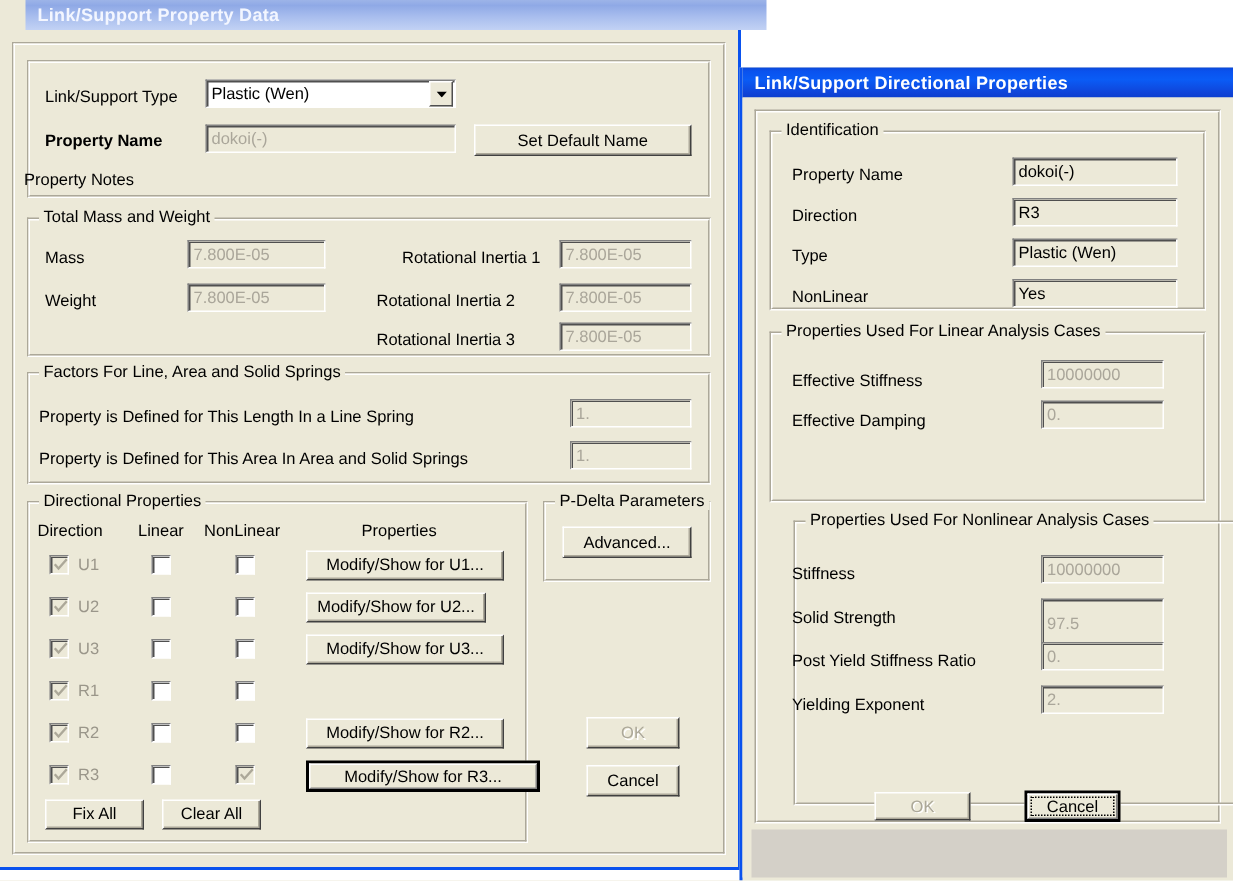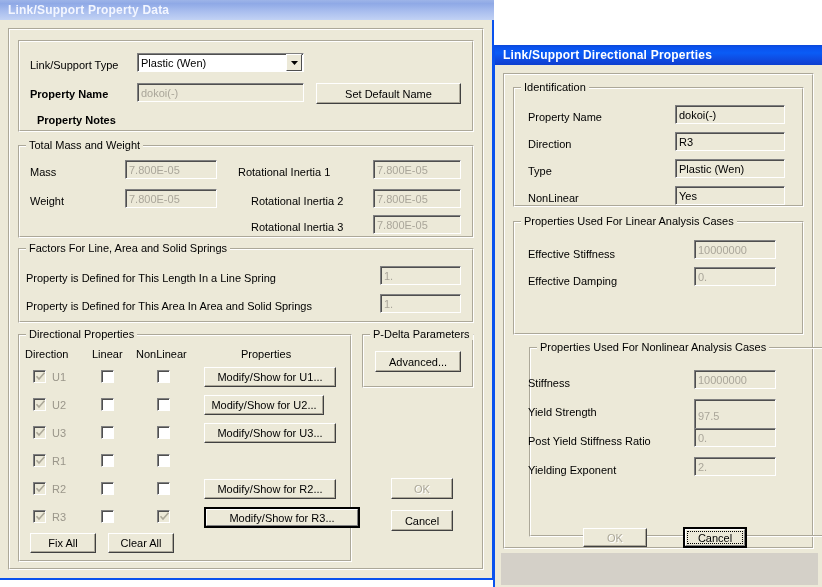--- a/index.html
+++ b/index.html
@@ -25,20 +25,21 @@
     color:#ffffff;
     letter-spacing:.2px;
     box-sizing:border-box;
   }
   .titlebar.active{
     background:linear-gradient(to bottom,#0b48d8 0%,#0a52ee 12%,#0a5cf6 40%,#1044d8 85%,#0c3fcf 100%);
   }
   .titlebar.inactive{
     background:linear-gradient(to bottom,#9db4e8 0%,#8fa9e6 18%,#a8bdee 55%,#c2d2f4 100%);
     color:#f3f6ff;
+    margin-left:17px;
   }
 
   .client{
     background:#ece9d8;
     box-sizing:border-box;
   }
 
   
   .inner-panel{
     position:absolute;
@@ -211,41 +212,41 @@
           <polygon points="0,0 7,0 3.5,4" fill="#000"></polygon>
         </svg>
     </span>
   </div>
 
   <div class="lbl bold" style="left:30px;top:88px;">Property Name</div>
   <div class="field inner" style="left:137px;top:83px;width:167px;height:19px;background:#ece9d8;">
     <span>dokoi(-)</span>
   </div>
 
-  <div class="lbl" style="left:37px;top:114px;font-weight:bold;">Property Notes</div>
+  <div class="lbl" style="left:16px;top:114px;">Property Notes</div>
 
   <div class="btn" style="left:316px;top:83px;width:145px;height:21px;">
     <span class="btn-label">Set Default Name</span>
   </div>
 
   <div class="group" style="left:18px;top:145px;width:456px;height:93px;">
     <span class="group-title">Total Mass and Weight</span>
   </div>
 
   <div class="lbl" style="left:30px;top:166px;">Mass</div>
   <div class="field inner" style="left:125px;top:160px;width:92px;height:19px;">
     <span>7.800E-05</span>
   </div>
 
   <div class="lbl" style="left:30px;top:195px;">Weight</div>
   <div class="field inner" style="left:125px;top:189px;width:92px;height:19px;">
     <span>7.800E-05</span>
   </div>
 
-  <div class="lbl" style="left:238px;top:166px;">Rotational Inertia 1</div>
+  <div class="lbl" style="left:268px;top:166px;">Rotational Inertia 1</div>
   <div class="field inner" style="left:373px;top:160px;width:88px;height:19px;">
     <span>7.800E-05</span>
   </div>
 
   <div class="lbl" style="left:251px;top:195px;">Rotational Inertia 2</div>
   <div class="field inner" style="left:373px;top:189px;width:88px;height:19px;">
     <span>7.800E-05</span>
   </div>
 
   <div class="lbl" style="left:251px;top:221px;">Rotational Inertia 3</div>
@@ -422,21 +423,21 @@
 
   <div class="group" style="left:34px;top:302px;width:320px;height:190px;">
     <span class="group-title">Properties Used For Nonlinear Analysis Cases</span>
   </div>
 
   <div class="lbl" style="left:33px;top:332px;">Stiffness</div>
   <div class="field inner" style="left:199px;top:325px;width:82px;height:19px;">
     <span>10000000</span>
   </div>
 
-  <div class="lbl" style="left:33px;top:361px;">Yield Strength</div>
+  <div class="lbl" style="left:33px;top:361px;">Solid Strength</div>
   <div class="field inner" style="left:199px;top:354px;width:82px;height:33px;">
     <span>97.5</span>
   </div>
 
   <div class="lbl" style="left:33px;top:390px;">Post Yield Stiffness Ratio</div>
   <div class="field inner" style="left:199px;top:383px;width:82px;height:19px;">
     <span>0.</span>
   </div>
 
   <div class="lbl" style="left:33px;top:419px;">Yielding Exponent</div>

